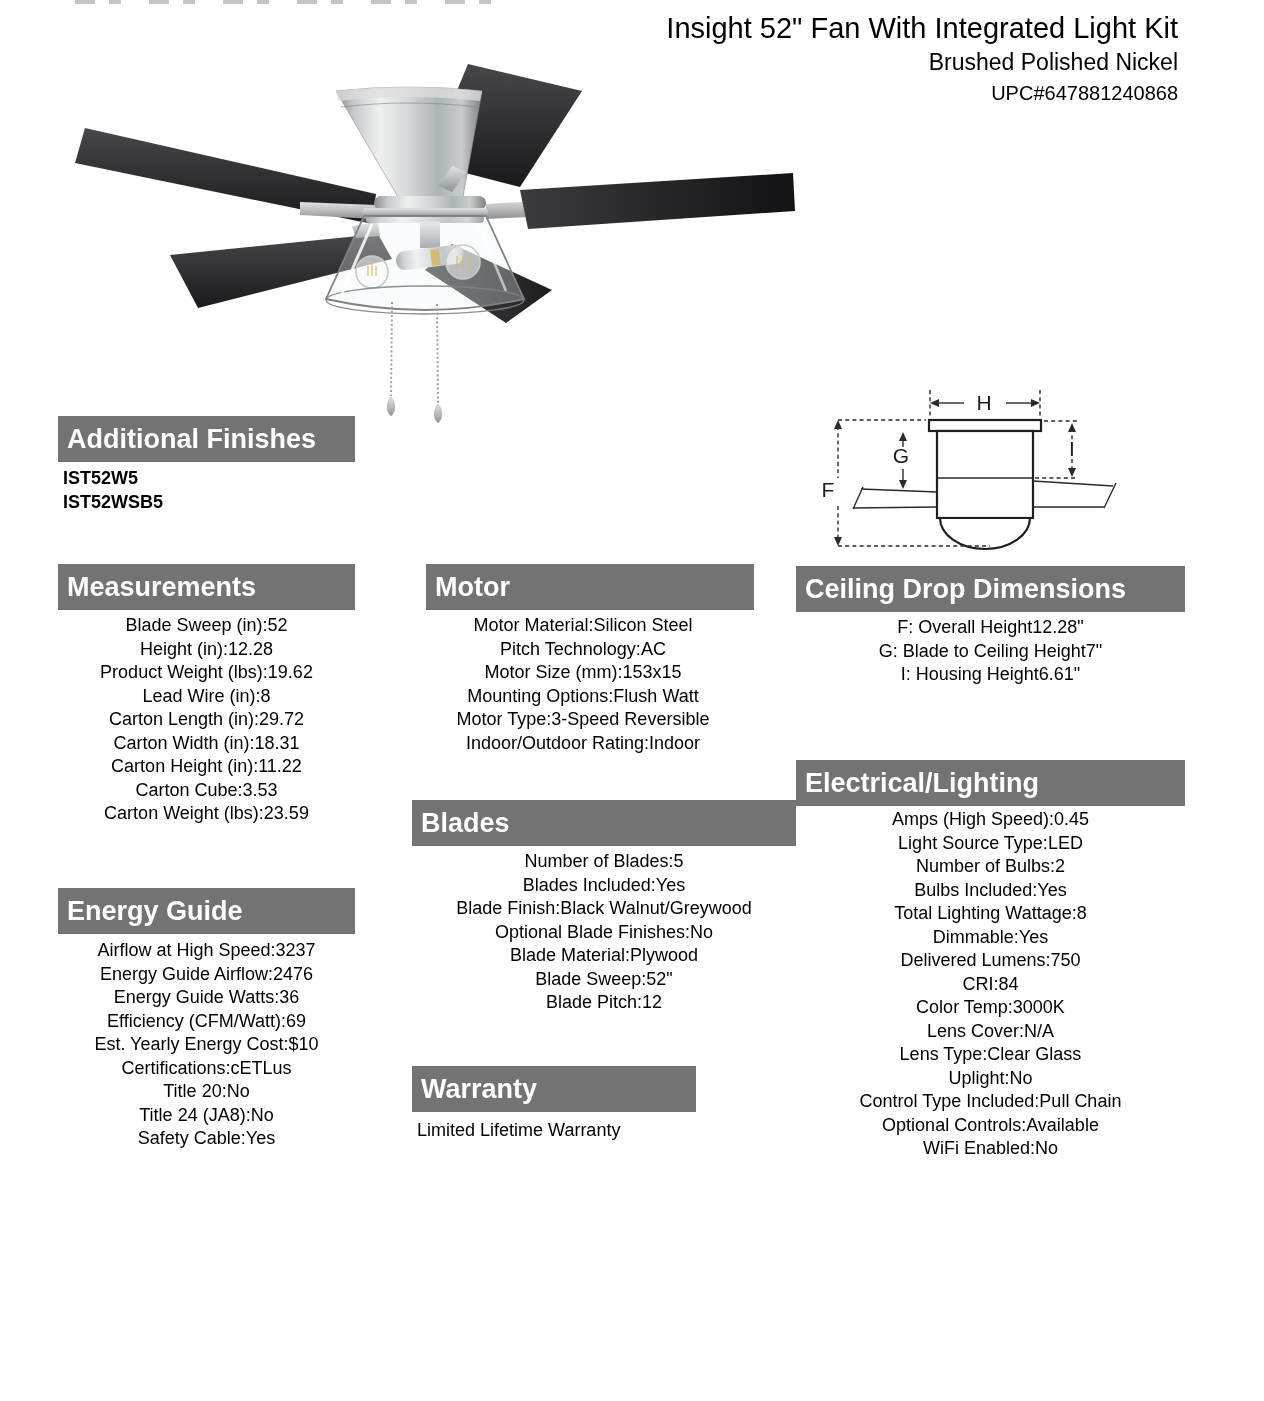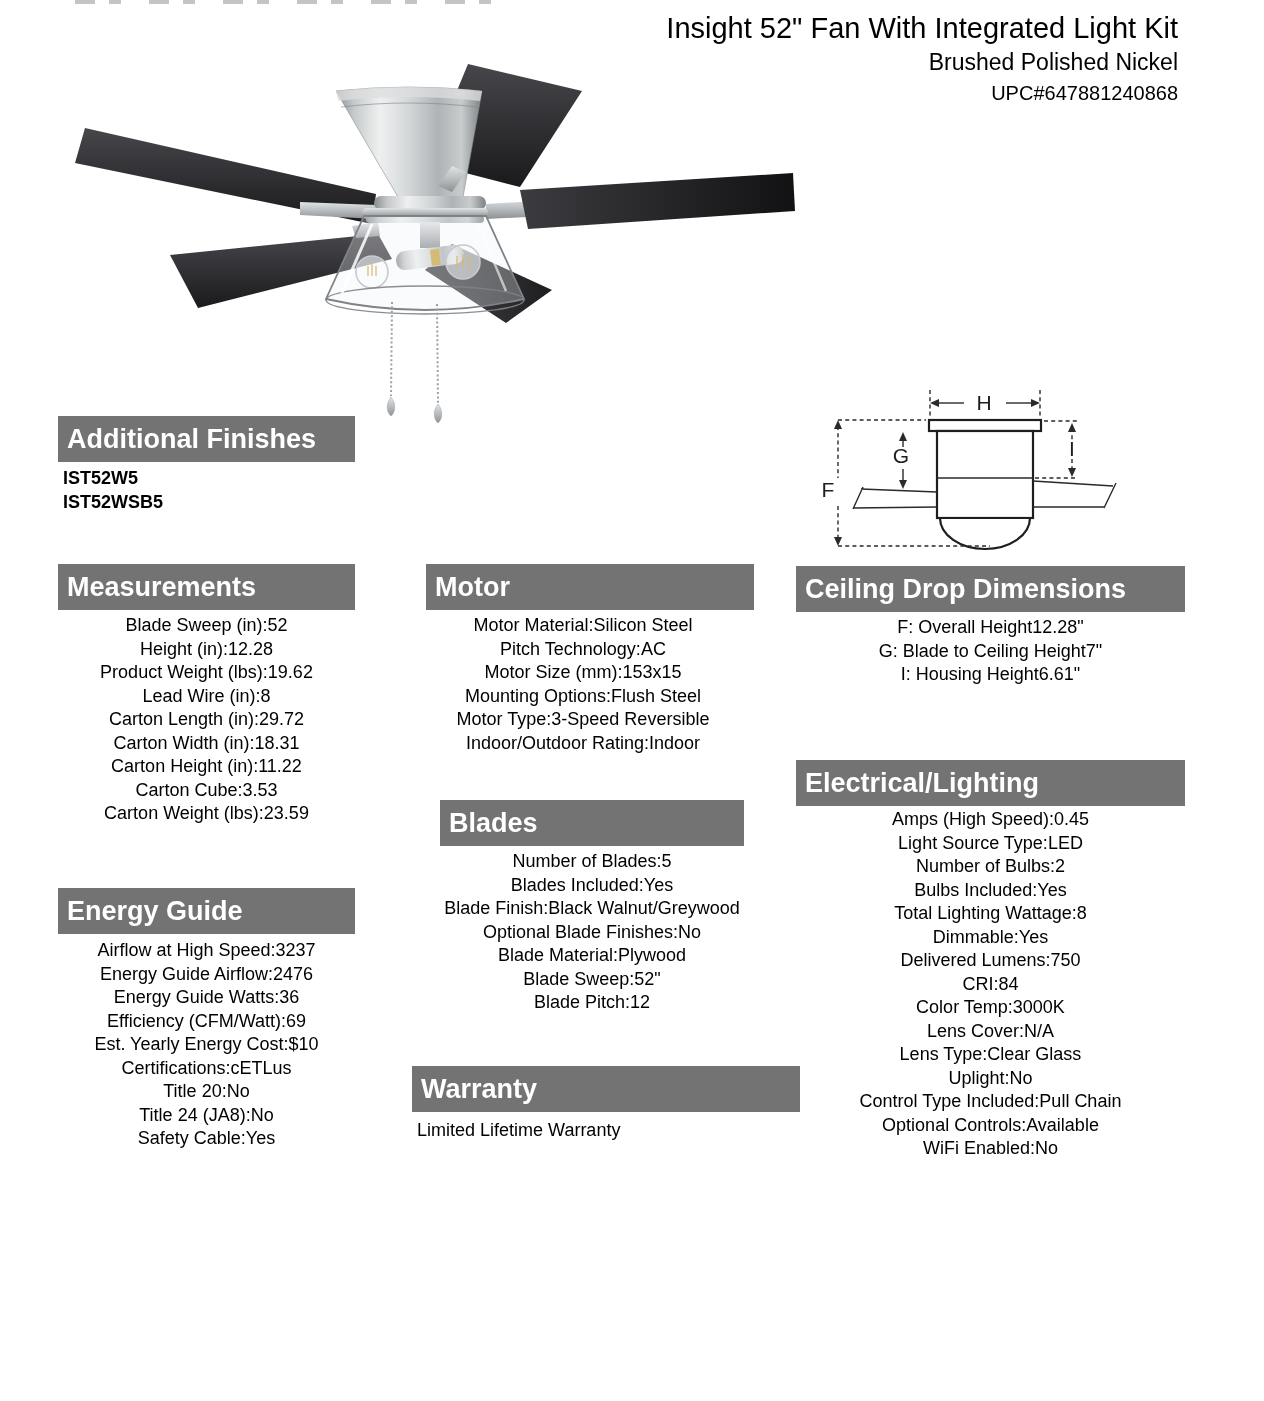--- a/index.html
+++ b/index.html
@@ -269,34 +269,34 @@
         <div class="row">
         <span class="lbl">Pitch Technology:</span>
         <span class="val">AC</span>
       </div>
         <div class="row">
         <span class="lbl">Motor Size (mm):</span>
         <span class="val">153x15</span>
       </div>
         <div class="row">
         <span class="lbl">Mounting Options:</span>
-        <span class="val">Flush Steel</span>
+        <span class="val">Flush Watt</span>
       </div>
         <div class="row">
         <span class="lbl">Motor Type:</span>
         <span class="val">3-Speed Reversible</span>
       </div>
         <div class="row">
         <span class="lbl">Indoor/Outdoor Rating:</span>
         <span class="val">Indoor</span>
       </div>
       </div>
   </div>
 
-  <div class="section" style="left:412px;top:800px;width:304px;margin-left:28px;">
+  <div class="section" style="left:412px;top:800px;width:384px;">
     <div class="sec-header">Blades</div>
     <div class="specs" style="top:50px;">
 
     <div class="row">
         <span class="lbl">Number of Blades:</span>
         <span class="val">5</span>
       </div>
         <div class="row">
         <span class="lbl">Blades Included:</span>
         <span class="val">Yes</span>
@@ -317,21 +317,21 @@
         <span class="lbl">Blade Sweep:</span>
         <span class="val">52"</span>
       </div>
         <div class="row">
         <span class="lbl">Blade Pitch:</span>
         <span class="val">12</span>
       </div>
       </div>
   </div>
 
-  <div class="section" style="left:412px;top:1066px;width:388px;">
+  <div class="section" style="left:412px;top:1066px;width:284px;">
     <div class="sec-header">Warranty</div>
     <div class="warranty-text">Limited Lifetime Warranty</div>
   </div>
 
   <div class="section" style="left:796px;top:566px;width:389px;">
     <div class="sec-header">Ceiling Drop Dimensions</div>
     <div class="specs" style="top:50px;">
 
     <div class="row">
         <span class="lbl">F: Overall Height</span>

